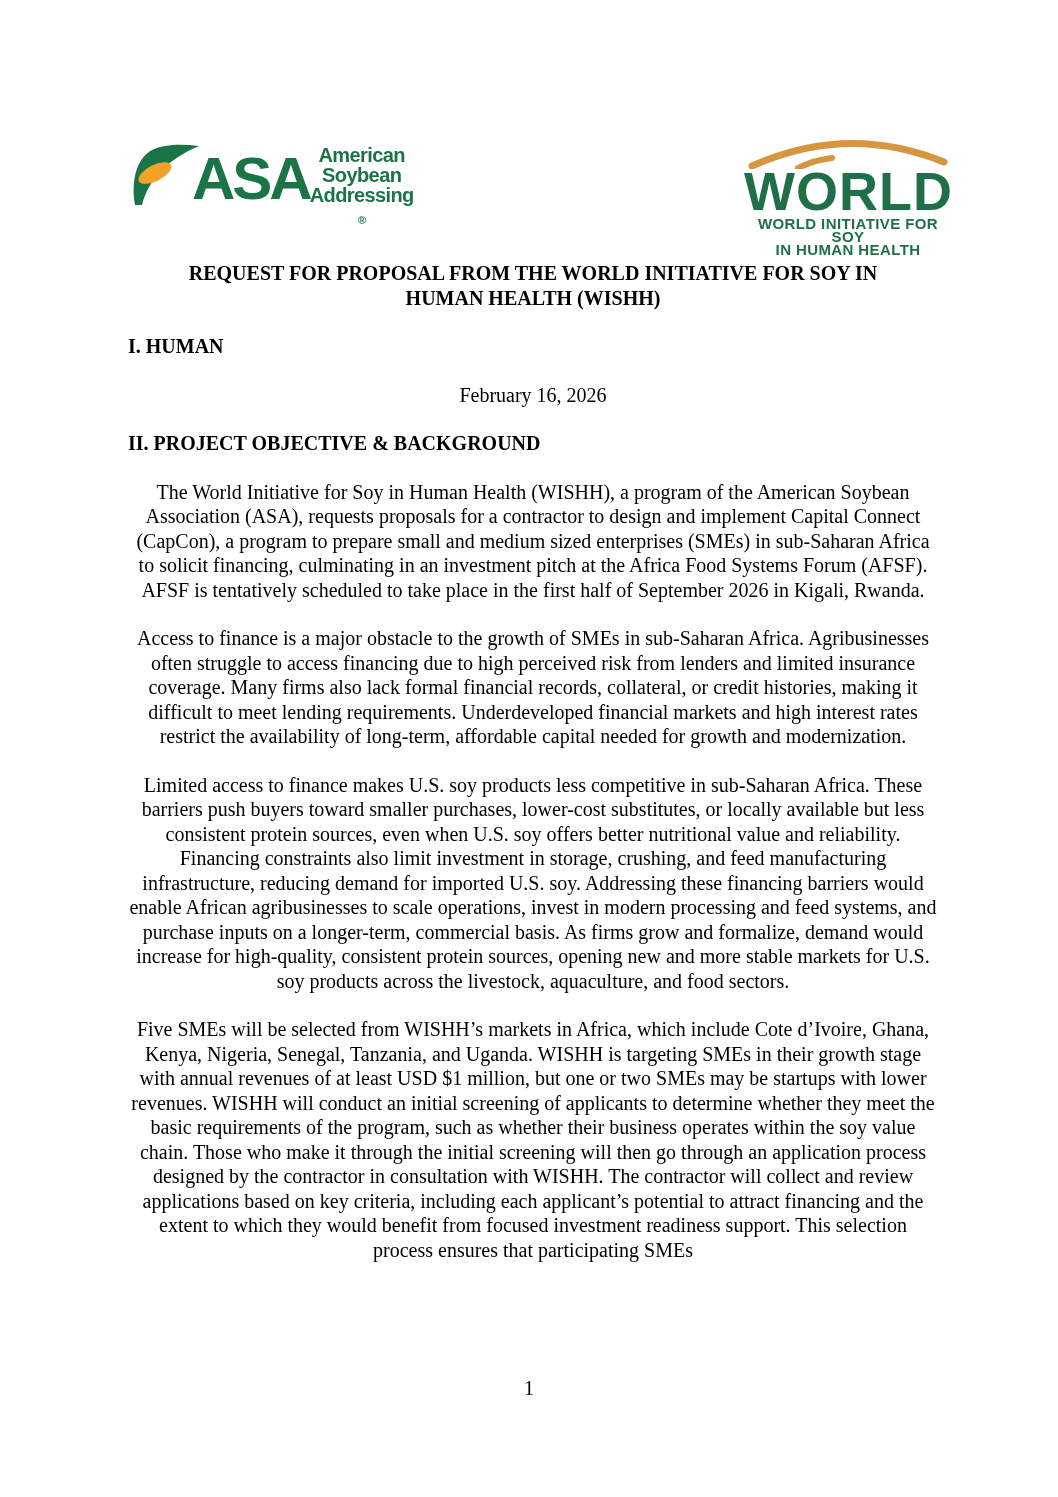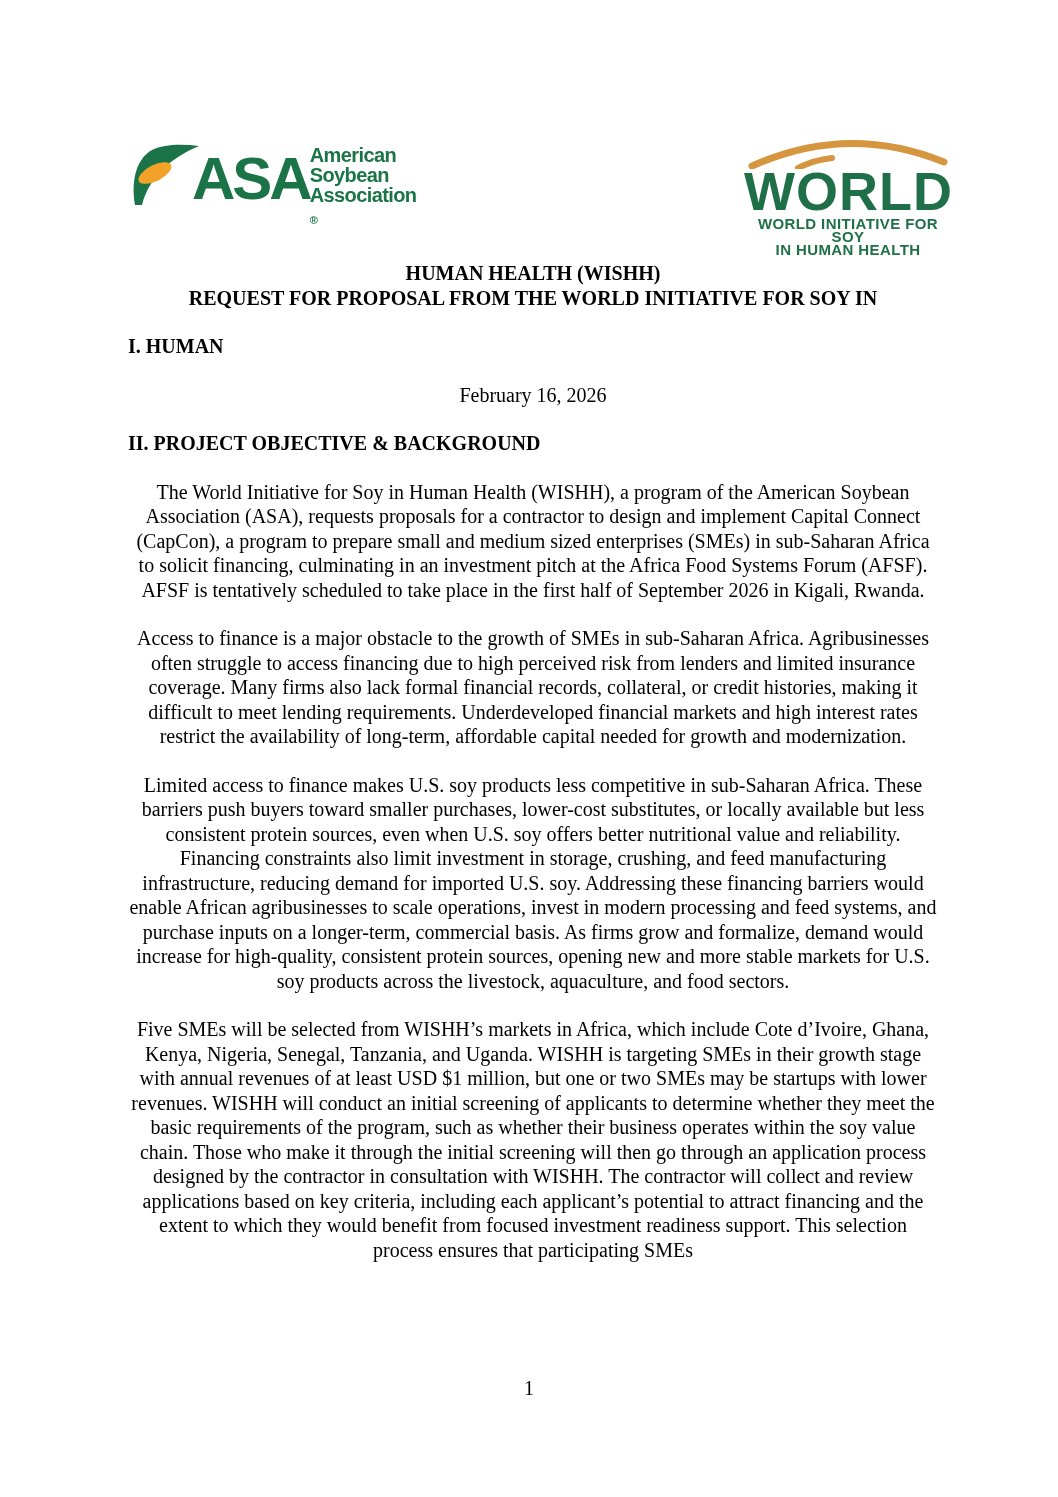--- a/index.html
+++ b/index.html
@@ -33,20 +33,21 @@
   .asa-acronym{
     font-family:"Liberation Sans","DejaVu Sans",sans-serif;
     font-weight:bold;
     font-size:60px;
     line-height:56px;
     letter-spacing:-3px;
     color:var(--asa-green);
     margin-left:-8px;
   }
   .asa-org{
+    text-align:center;
     font-family:"Liberation Sans","DejaVu Sans",sans-serif;
     font-weight:bold;
     color:var(--asa-green);
     font-size:20px;
     line-height:20px;
     letter-spacing:-0.6px;
     margin-top:2px;
   }
   .asa-reg{font-size:11px;vertical-align:-2px;}
   .wishh-logo{
@@ -112,41 +113,41 @@
       <div class="asa-logo">
         <div class="asa-top">
           <svg width="72" height="64" viewBox="0 0 72 64">
             <path d="M7,62 C3,38 8,16 24,7 C36,1 54,1 71,3 C44,14 21,34 14,62 Z" fill="var(--asa-green)"></path>
             <ellipse cx="27" cy="30" rx="18" ry="8" transform="rotate(-27 27 30)" fill="var(--asa-orange)"></ellipse>
           </svg>
           <span class="asa-acronym">ASA</span>
         </div>
         <div class="asa-org">
           <div>American Soybean</div>
-          <div><span>Association</span> <span class="asa-reg">®</span></div>
+          <div><span>Addressing</span> <span class="asa-reg">®</span></div>
         </div>
       </div>
 
       <div class="wishh-logo">
         <svg width="204" height="34" viewBox="0 0 204 34">
           <path d="M6,31 Q102,-12 198,27" stroke="var(--wishh-orange)" stroke-width="7" fill="none" stroke-linecap="round"></path>
           <path d="M52,33 Q68,25 86,23" stroke="var(--wishh-orange)" stroke-width="6" fill="none" stroke-linecap="round"></path>
         </svg>
         <div class="wishh-acronym">WORLD</div>
         <div class="wishh-tagline">
           <div>WORLD INITIATIVE FOR SOY</div>
           <div>IN HUMAN HEALTH</div>
         </div>
       </div>
 
     </div>
 
     <div class="doc-title">
+      <div>REQUEST FOR PROPOSAL FROM THE WORLD INITIATIVE FOR SOY IN</div>
       <div>HUMAN HEALTH (WISHH)</div>
-      <div>REQUEST FOR PROPOSAL FROM THE WORLD INITIATIVE FOR SOY IN</div>
     </div>
 
     <div class="sec-heading">I. HUMAN</div>
     <p class="para">February 16, 2026</p>
 
     <div class="sec-heading">II. PROJECT OBJECTIVE &amp; BACKGROUND</div>
     <p class="para">The World Initiative for Soy in Human Health (WISHH), a program of the American Soybean Association (ASA), requests proposals for a contractor to design and implement Capital Connect (CapCon), a program to prepare small and medium sized enterprises (SMEs) in sub-Saharan Africa to solicit financing, culminating in an investment pitch at the Africa Food Systems Forum (AFSF). AFSF is tentatively scheduled to take place in the first half of September 2026 in Kigali, Rwanda.</p>
     <p class="para">Access to finance is a major obstacle to the growth of SMEs in sub-Saharan Africa. Agribusinesses often struggle to access financing due to high perceived risk from lenders and limited insurance coverage. Many firms also lack formal financial records, collateral, or credit histories, making it difficult to meet lending requirements. Underdeveloped financial markets and high interest rates restrict the availability of long-term, affordable capital needed for growth and modernization.</p>
     <p class="para">Limited access to finance makes U.S. soy products less competitive in sub-Saharan Africa. These barriers push buyers toward smaller purchases, lower-cost substitutes, or locally available but less consistent protein sources, even when U.S. soy offers better nutritional value and reliability. Financing constraints also limit investment in storage, crushing, and feed manufacturing infrastructure, reducing demand for imported U.S. soy. Addressing these financing barriers would enable African agribusinesses to scale operations, invest in modern processing and feed systems, and purchase inputs on a longer-term, commercial basis. As firms grow and formalize, demand would increase for high-quality, consistent protein sources, opening new and more stable markets for U.S. soy products across the livestock, aquaculture, and food sectors.</p>
     <p class="para">Five SMEs will be selected from WISHH’s markets in Africa, which include Cote d’Ivoire, Ghana, Kenya, Nigeria, Senegal, Tanzania, and Uganda. WISHH is targeting SMEs in their growth stage with annual revenues of at least USD $1 million, but one or two SMEs may be startups with lower revenues. WISHH will conduct an initial screening of applicants to determine whether they meet the basic requirements of the program, such as whether their business operates within the soy value chain. Those who make it through the initial screening will then go through an application process designed by the contractor in consultation with WISHH. The contractor will collect and review applications based on key criteria, including each applicant’s potential to attract financing and the extent to which they would benefit from focused investment readiness support. This selection process ensures that participating SMEs</p>

